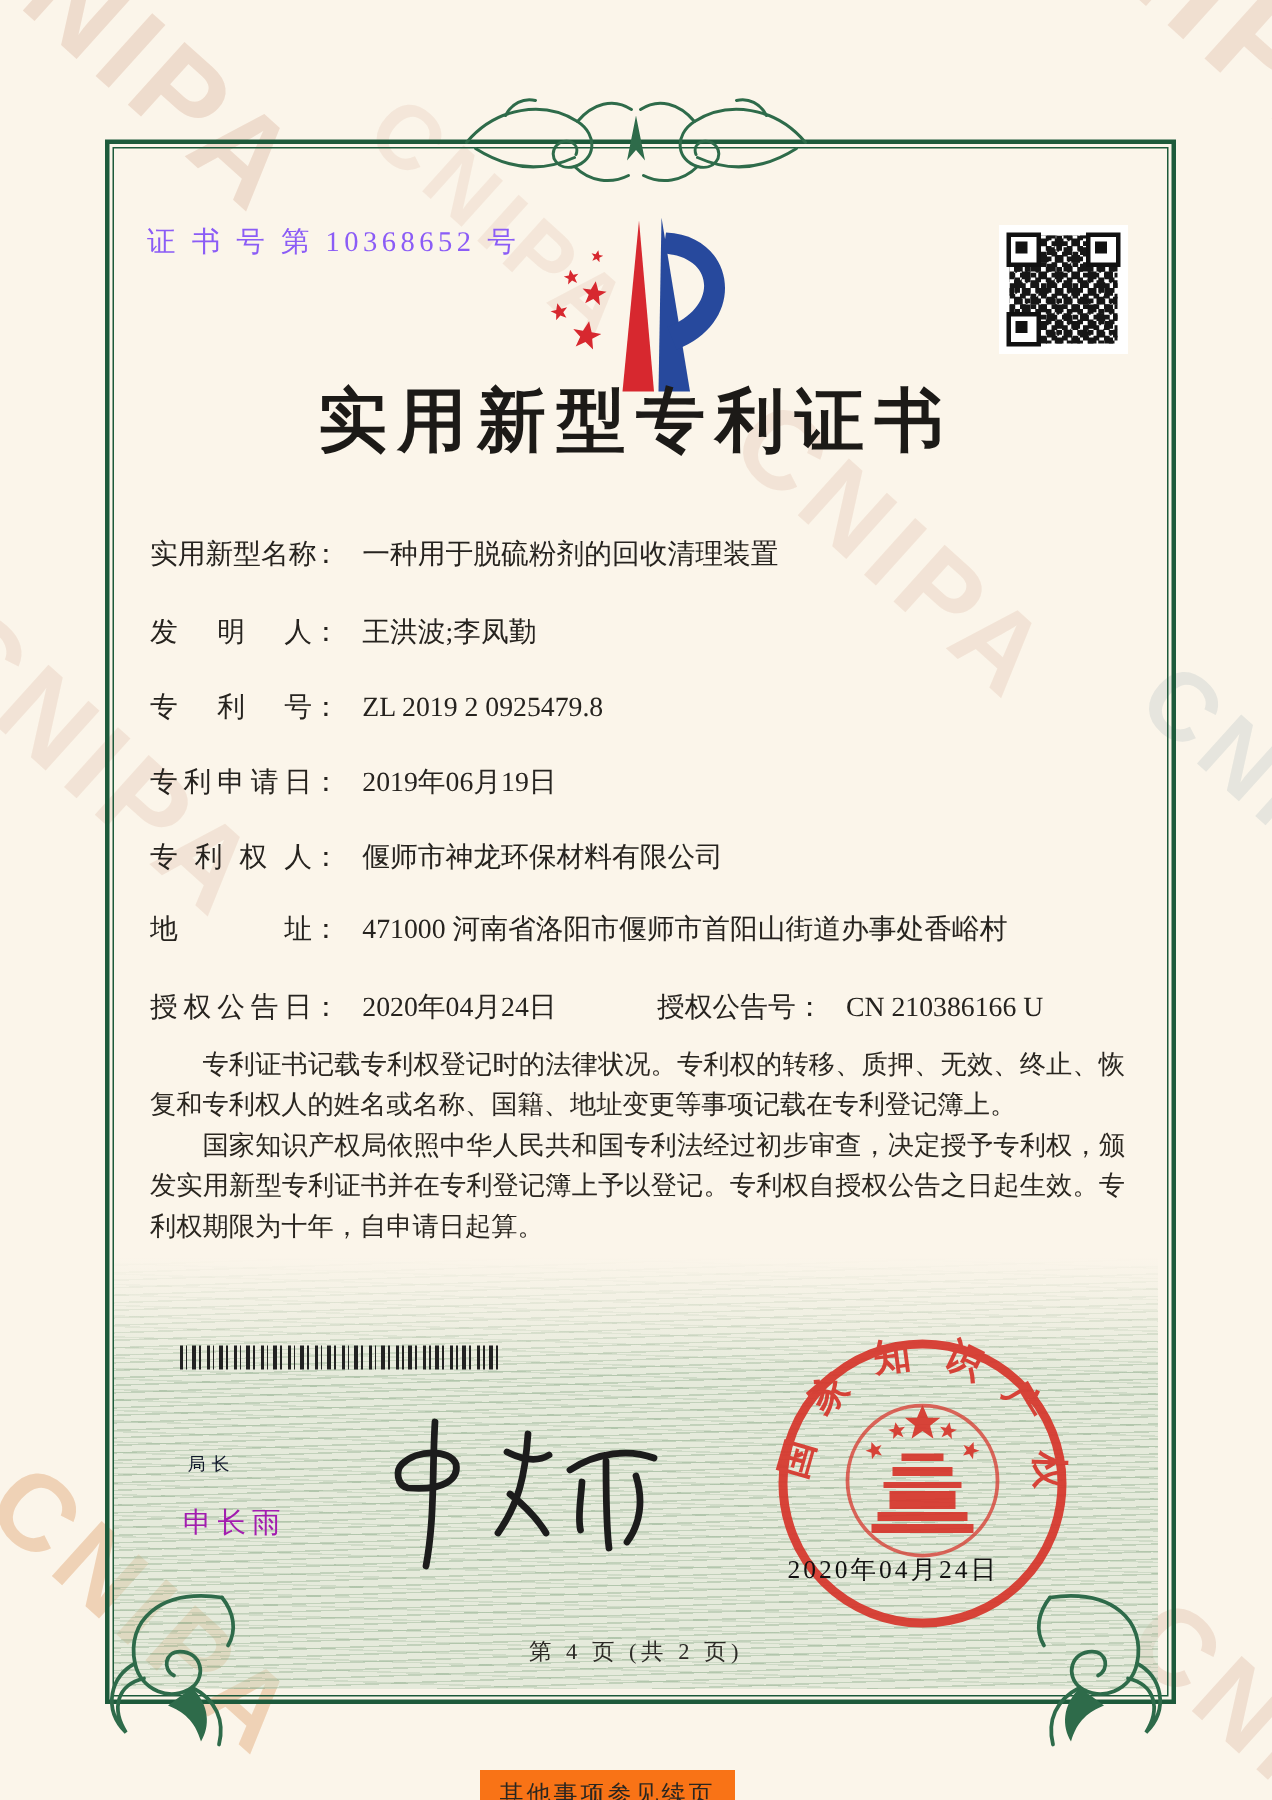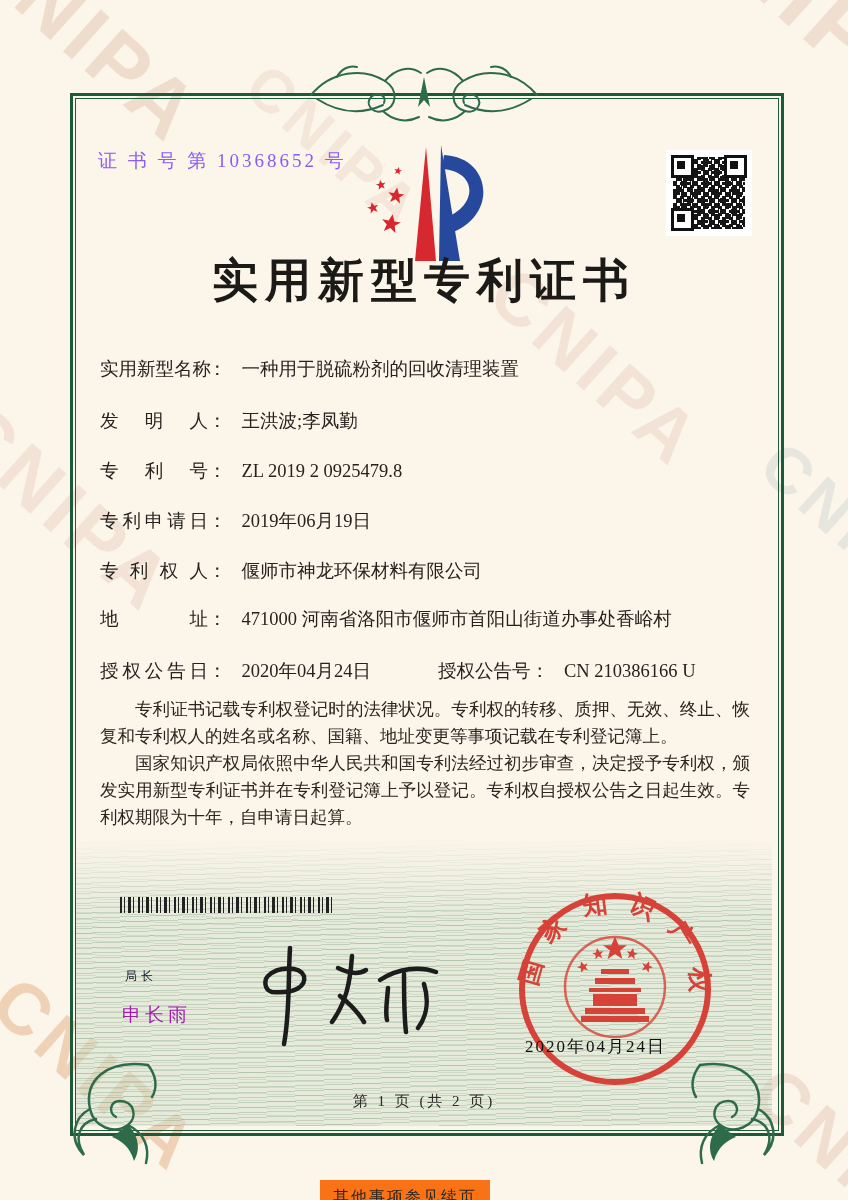--- a/index.html
+++ b/index.html
@@ -233,14 +233,14 @@
       <rect x="76" y="97" width="52" height="4"></rect>
       <rect x="80" y="103" width="44" height="12"></rect>
       <rect x="72" y="117" width="60" height="6"></rect>
       <rect x="68" y="125" width="68" height="6"></rect>
       <circle cx="102" cy="96" r="50" fill="none" stroke="#d6352b" stroke-width="2.5" opacity="0.8"></circle>
     </g>
   </svg>
   <div class="seal-date">2020年04月24日</div>
 </div>
 
-<div class="abs page-info">第 1 页 (共 2 页)</div>
+<div class="abs page-info">第 4 页 (共 2 页)</div>
 <div class="abs cont-note">其他事项参见续页</div>
 
 </body></html>

